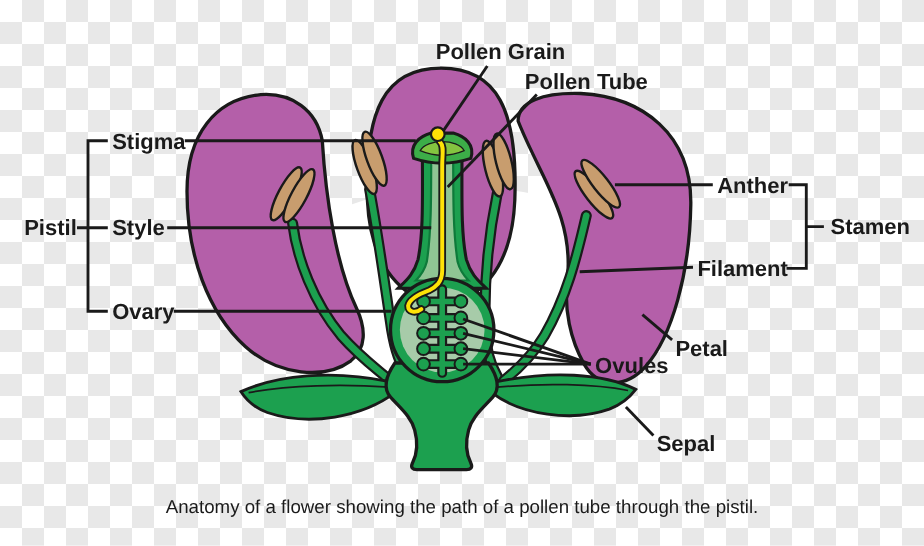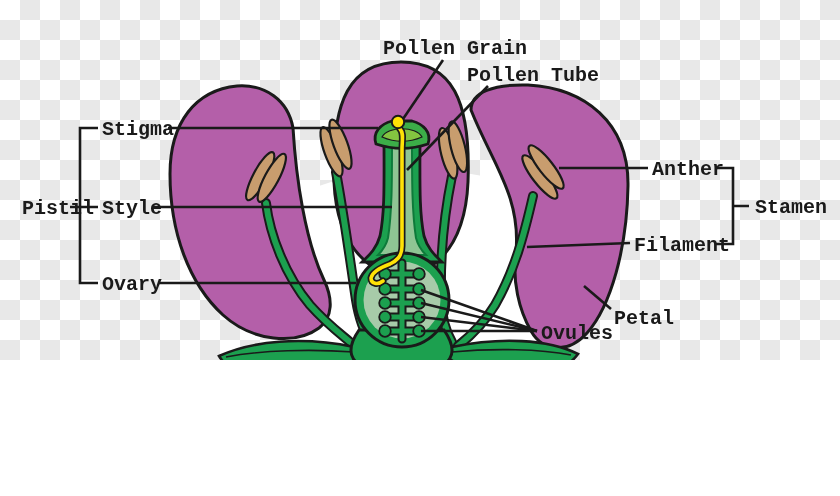--- a/index.html
+++ b/index.html
@@ -2,25 +2,25 @@
 <html style="--petal: #B45FA9; --anther: #C89D6E; --green: #1CA04F; --green-dark: #0E7A3A; --stigma-top: #84C440; --style-inner: #8FC594; --ovary-inner: #A7CBA9; --pollen: #FFE206; --outline: #1A1A1A; --checker: #E8E8E8; --text: #1A1A1A;"><head>
 <meta charset="utf-8">
 <style>
   :root{
     --petal:#B45FA9; --anther:#C89D6E; --green:#1CA04F; --green-dark:#0E7A3A;
     --stigma-top:#84C440; --style-inner:#8FC594; --ovary-inner:#A7CBA9;
     --pollen:#FFE206; --outline:#1A1A1A; --checker:#E8E8E8; --text:#1A1A1A;
   }
   html,body{margin:0;padding:0;}
   #stage{
-    position:relative; width:840px; height:360px; overflow:hidden;
+    position:relative; width:840px; height:496px; overflow:hidden;
     background:#fff;
     background-image:repeating-conic-gradient(var(--checker) 0% 25%, #ffffff 0% 50%);
     background-size:40px 40px;
-    font-family:Liberation Mono, monospace;
+    font-family:Liberation Sans, sans-serif;
   }
   svg{position:absolute;left:0;top:0;}
   .petal{fill:var(--petal);stroke:var(--outline);stroke-width:3;}
   .fil-o{fill:none;stroke:var(--outline);stroke-width:10;stroke-linecap:round;}
   .fil-g{fill:none;stroke:var(--green);stroke-width:6;stroke-linecap:round;}
   .anther-lobe{fill:var(--anther);stroke:var(--outline);stroke-width:2.2;}
   .sepal{fill:var(--green);stroke:var(--outline);stroke-width:2.6;}
   .vein{fill:none;stroke:var(--outline);stroke-width:1.6;}
   .recept{fill:var(--green);stroke:var(--outline);stroke-width:3;}
   .style-case{fill:var(--green);stroke:var(--outline);stroke-width:2.8;}
@@ -152,13 +152,14 @@
       <text class="lbl" x="22" y="214">Pistil</text>
       <text class="lbl" x="652" y="175">Anther</text>
       <text class="lbl" x="634" y="251">Filament</text>
       <text class="lbl" x="755" y="213">Stamen</text>
       <text class="lbl" x="614" y="324">Petal</text>
       <text class="lbl" x="541" y="339">Ovules</text>
       <text class="lbl" x="597" y="410">Sepal</text>
     </g>
   </svg>
 
+  <div id="caption">Anatomy of a flower showing the path of a pollen tube through the pistil.</div>
 </div>
 
 </body></html>

